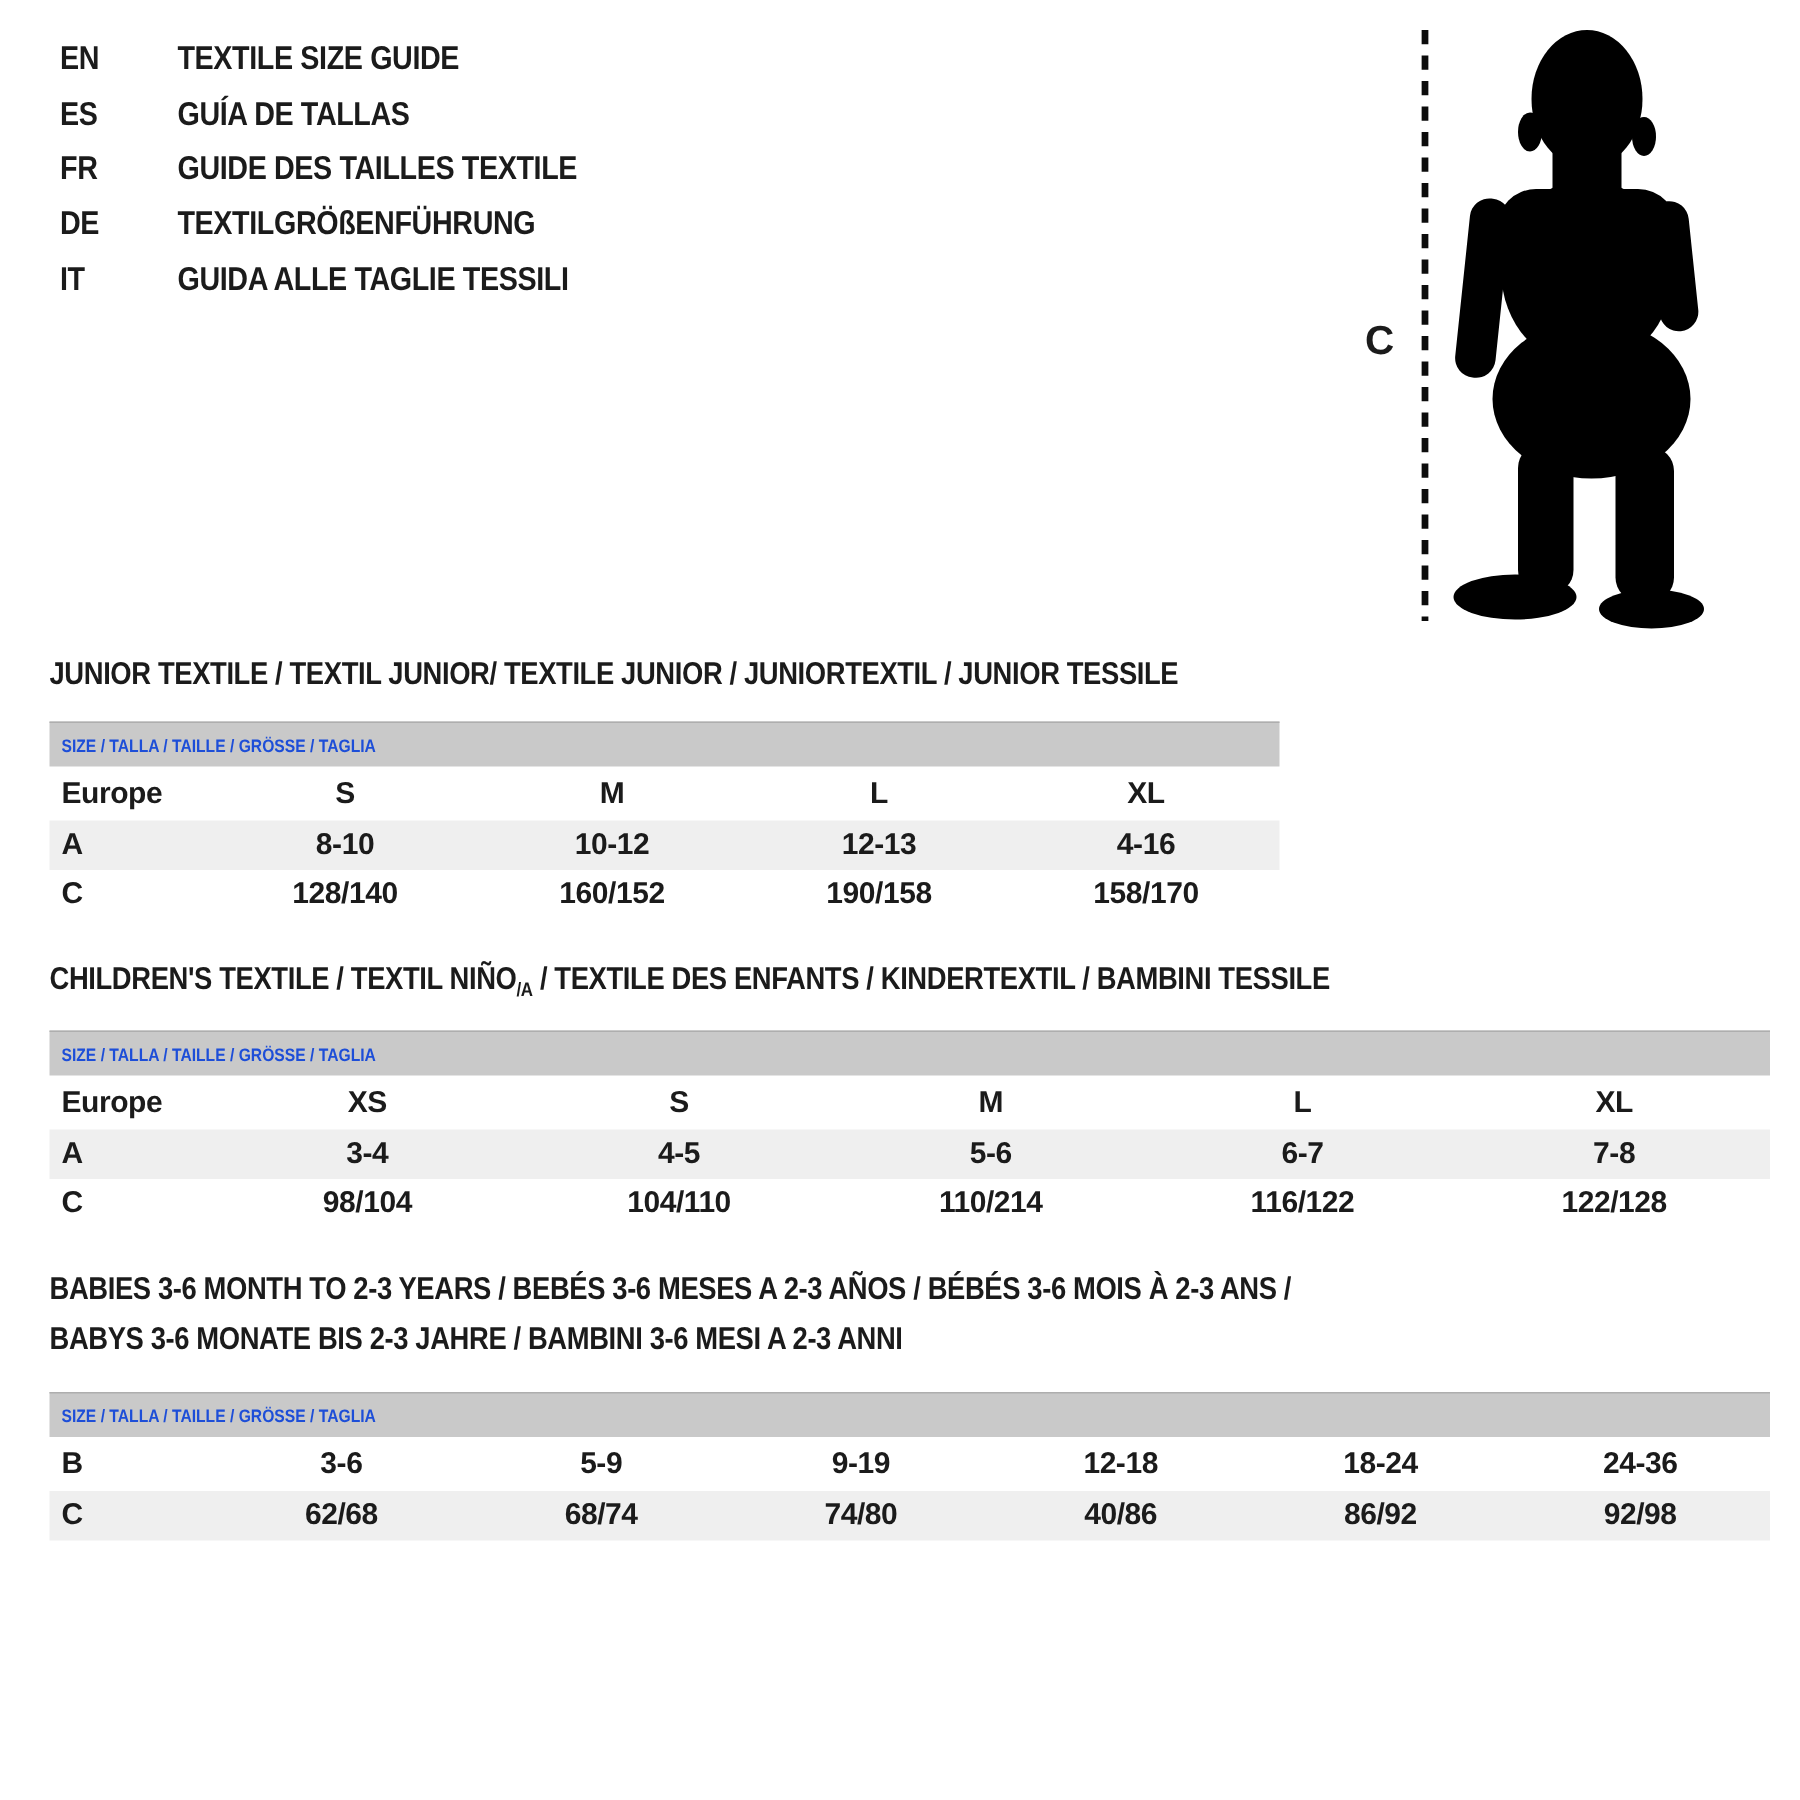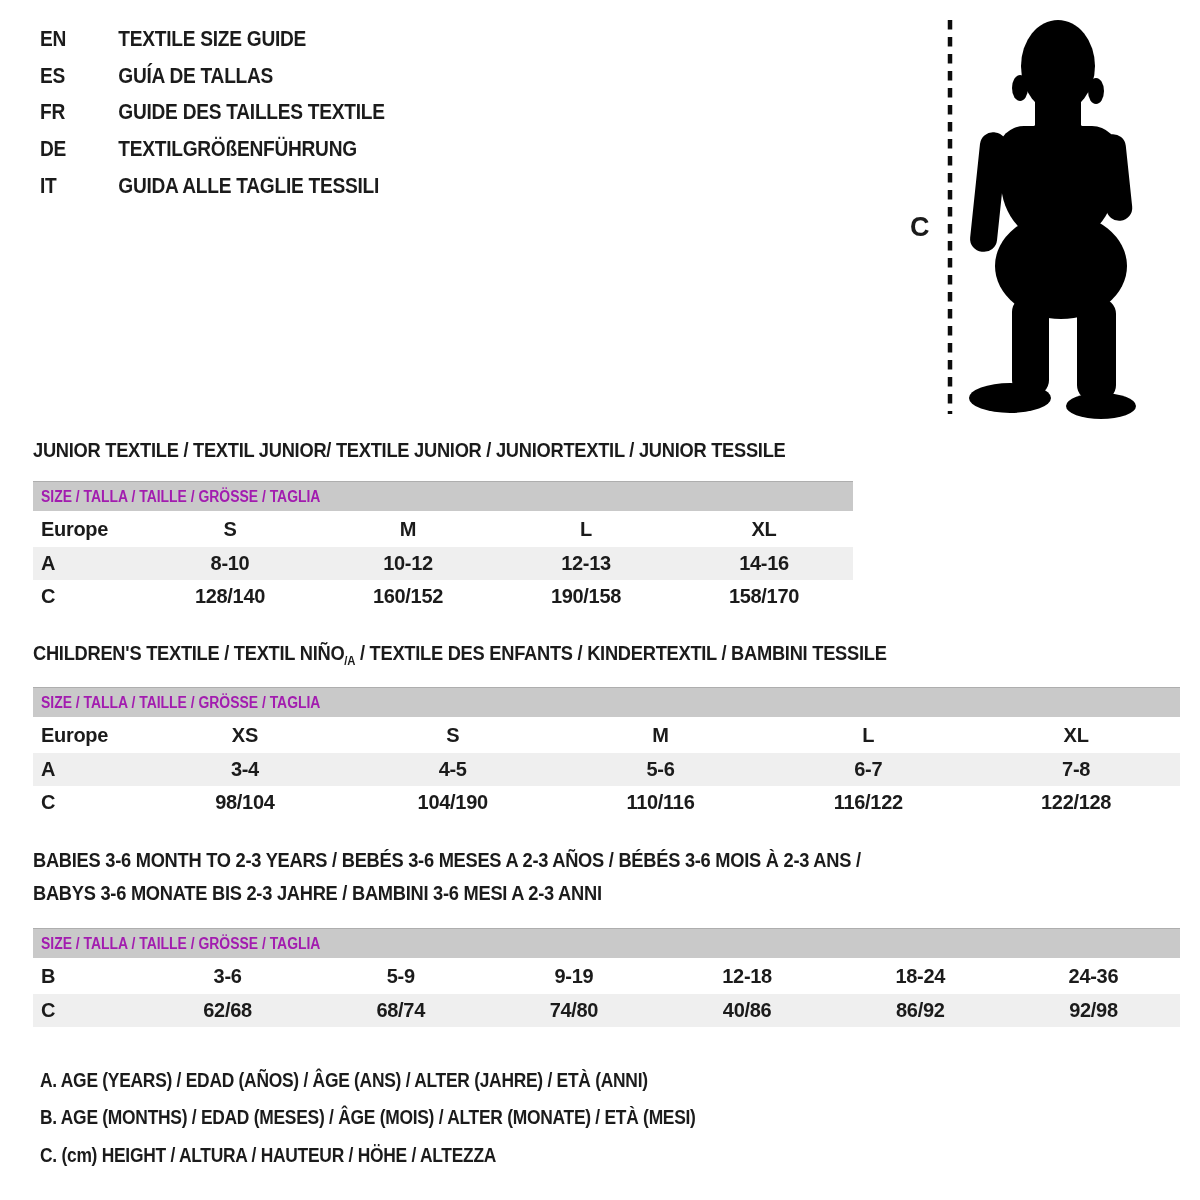--- a/index.html
+++ b/index.html
@@ -28,21 +28,21 @@
   #sec-babies{top:843px; width:1147px;}
   .sec-title{position:absolute; left:0; top:0; margin:0; font-size:21px; font-weight:700;
              letter-spacing:-0.3px; line-height:33px;}
   .sub{font-size:13px; vertical-align:sub;}
 
   .tbl{position:absolute; left:0; right:0;}
   #sec-junior .tbl{top:48px;}
   #sec-children .tbl{top:51px;}
   #sec-babies .tbl{top:85px;}
   .tbl-head{height:29px; background:var(--bar,#c9c9c9); border-top:1px solid #aeaeae;
-            display:flex; align-items:center; padding-left:8px; font-size:16px; color:#a21caf;}
+            display:flex; align-items:center; padding-left:8px; font-size:12px; color:#1d4ed8;}
   .tbl-body{margin-top:1px;}
   .trow{display:flex; align-items:center; height:33px; font-size:20px; letter-spacing:-0.3px;}
   .trow:first-child{height:35px;}
   .trow:nth-child(2n){background:var(--alt,#efefef);}
   .cell{flex:1; text-align:center;}
   .cell.lbl{flex:0 0 100px; text-align:left; padding-left:8px;}
 
   
   .notes{position:absolute; left:40px; top:1062px;}
   .note-line{font-size:20px; line-height:37.3px; letter-spacing:-0.3px;
@@ -110,21 +110,21 @@
             <div class="cell">S</div>
             <div class="cell">M</div>
             <div class="cell">L</div>
             <div class="cell">XL</div>
           </div>
           <div class="trow">
             <div class="cell lbl">A</div>
             <div class="cell">8-10</div>
             <div class="cell">10-12</div>
             <div class="cell">12-13</div>
-            <div class="cell">14-16</div>
+            <div class="cell">4-16</div>
           </div>
           <div class="trow">
             <div class="cell lbl">C</div>
             <div class="cell">128/140</div>
             <div class="cell">160/152</div>
             <div class="cell">190/158</div>
             <div class="cell">158/170</div>
           </div>
         </div>
     </div>
@@ -149,22 +149,22 @@
             <div class="cell lbl">A</div>
             <div class="cell">3-4</div>
             <div class="cell">4-5</div>
             <div class="cell">5-6</div>
             <div class="cell">6-7</div>
             <div class="cell">7-8</div>
           </div>
           <div class="trow">
             <div class="cell lbl">C</div>
             <div class="cell">98/104</div>
-            <div class="cell">104/190</div>
-            <div class="cell">110/116</div>
+            <div class="cell">104/110</div>
+            <div class="cell">110/214</div>
             <div class="cell">116/122</div>
             <div class="cell">122/128</div>
           </div>
         </div>
     </div>
   </section>
 
   <section class="section" id="sec-babies">
     <h2 class="sec-title">
       <span class="cond">BABIES 3-6 MONTH TO 2-3 YEARS / BEBÉS 3-6 MESES A 2-3 AÑOS / BÉBÉS 3-6 MOIS À 2-3 ANS /</span><br>
@@ -190,19 +190,14 @@
             <div class="cell">68/74</div>
             <div class="cell">74/80</div>
             <div class="cell">40/86</div>
             <div class="cell">86/92</div>
             <div class="cell">92/98</div>
           </div>
         </div>
     </div>
   </section>
 
-  <div class="notes">
-    <div class="note-line">A. AGE (YEARS) / EDAD (AÑOS) / ÂGE (ANS) / ALTER (JAHRE) / ETÀ (ANNI)</div>
-    <div class="note-line">B. AGE (MONTHS) / EDAD (MESES) / ÂGE (MOIS) / ALTER (MONATE) / ETÀ (MESI)</div>
-    <div class="note-line">C. (cm) HEIGHT / ALTURA / HAUTEUR / HÖHE / ALTEZZA</div>
-  </div>
 
 </div>
 
 </body></html>

